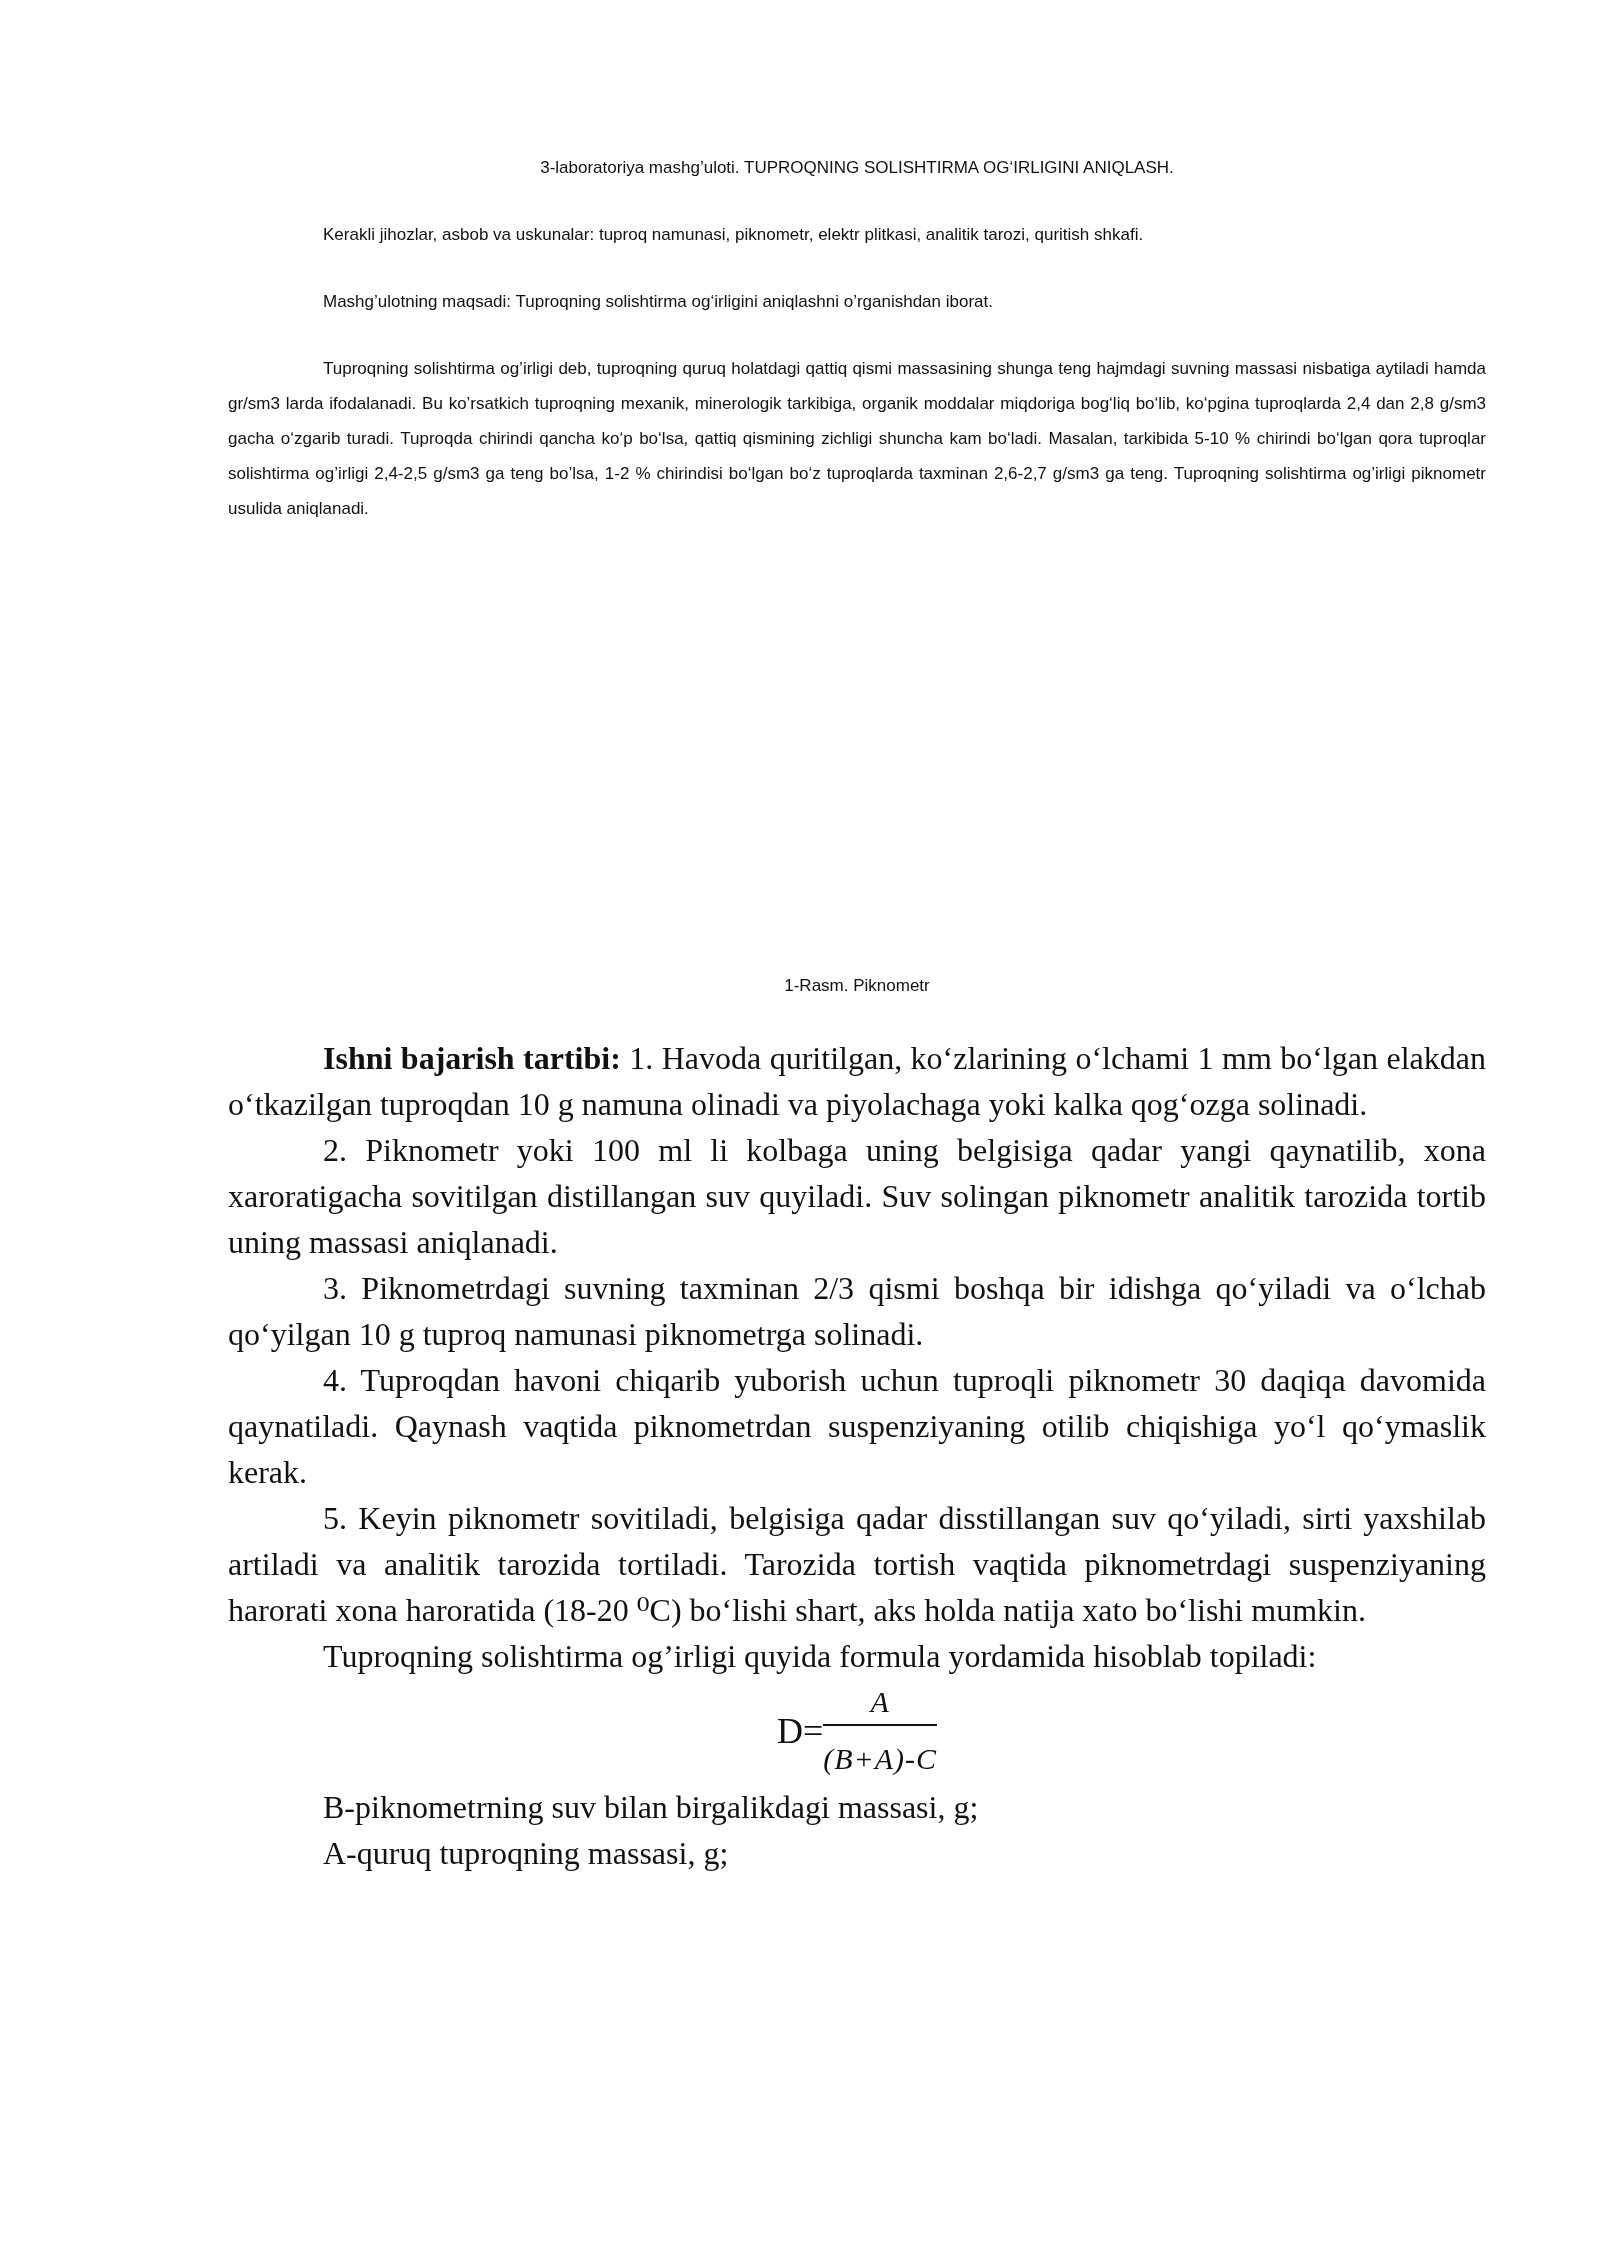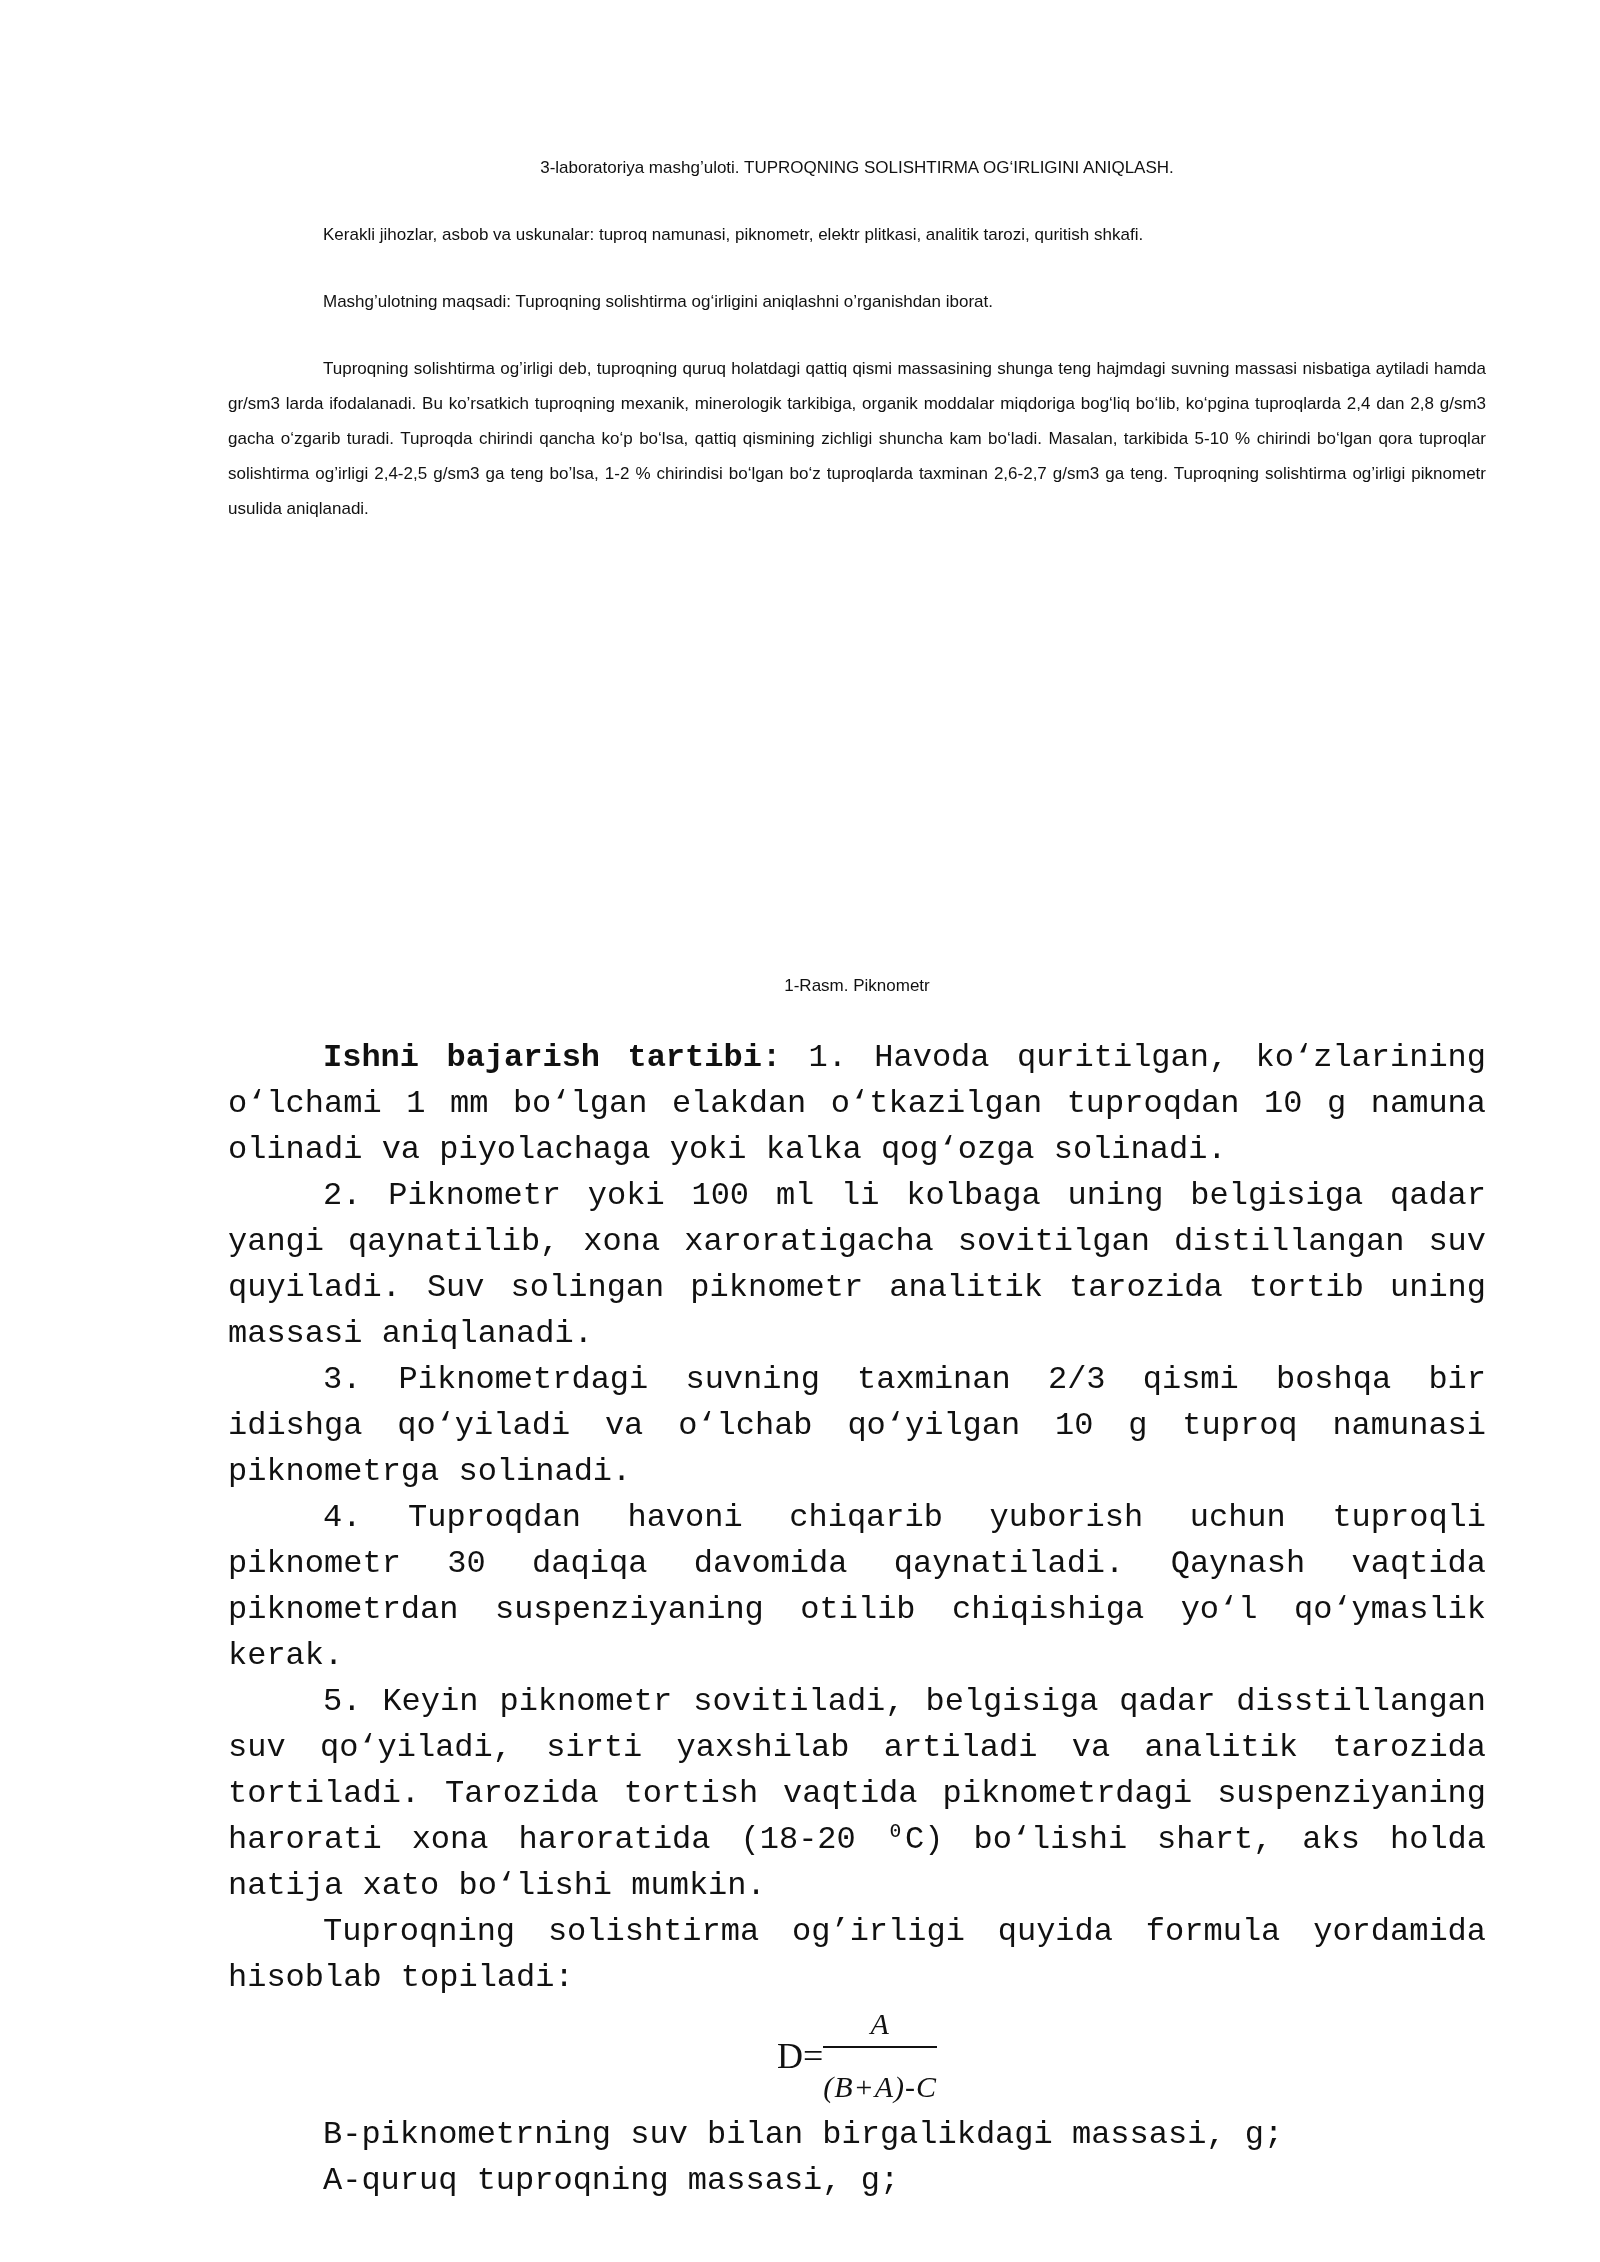--- a/index.html
+++ b/index.html
@@ -45,21 +45,20 @@
   
   .serif-block {
     font-family: "Liberation Serif", "DejaVu Serif", serif;
     font-size: 32px;
     line-height: 46px;
   }
   .serif-block p {
     margin: 0;
     text-indent: 95px;
     text-align: justify;
-    font-family: Liberation Mono, monospace;
   }
   .serif-block p.legend {
     text-align: left;
   }
   .lead-bold {
     font-weight: bold;
   }
   
   .formula {
     text-align: center;
@@ -82,21 +81,21 @@
     letter-spacing: 1px;
   }
   .formula .num {
     display: block;
     padding: 0 16px 3px 16px;
     border-bottom: 2px solid #111111;
     line-height: 38px;
   }
   .formula .den {
     display: block;
-    padding-top: 20px;
+    padding-top: 14px;
     line-height: 38px;
   }
 </style>
 </head>
 <body>
 
 <div class="page">
 
   <p class="sans title">3-laboratoriya mashg’uloti. TUPROQNING SOLISHTIRMA OG‘IRLIGINI ANIQLASH.</p>
 

